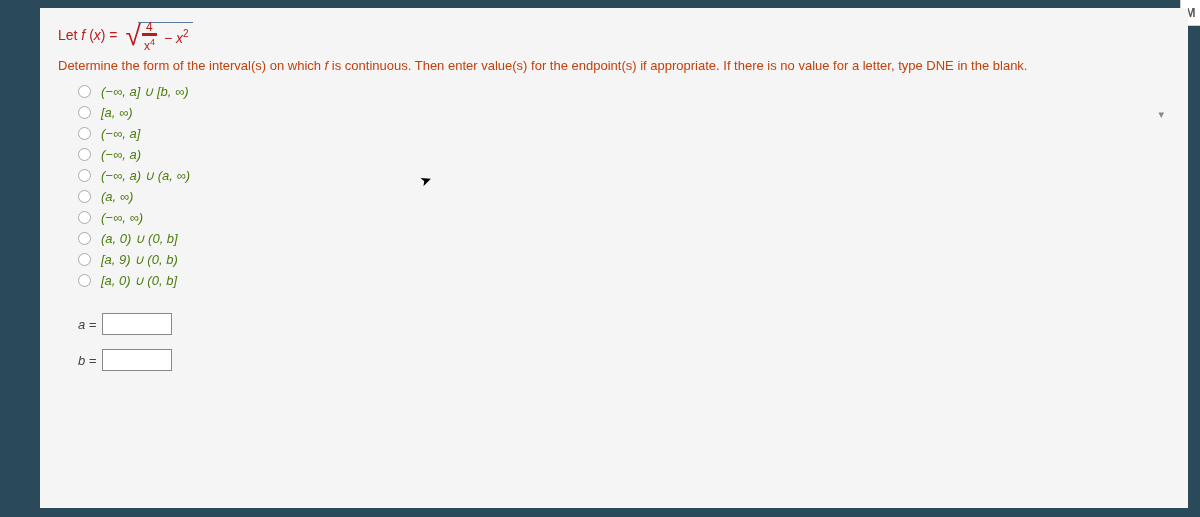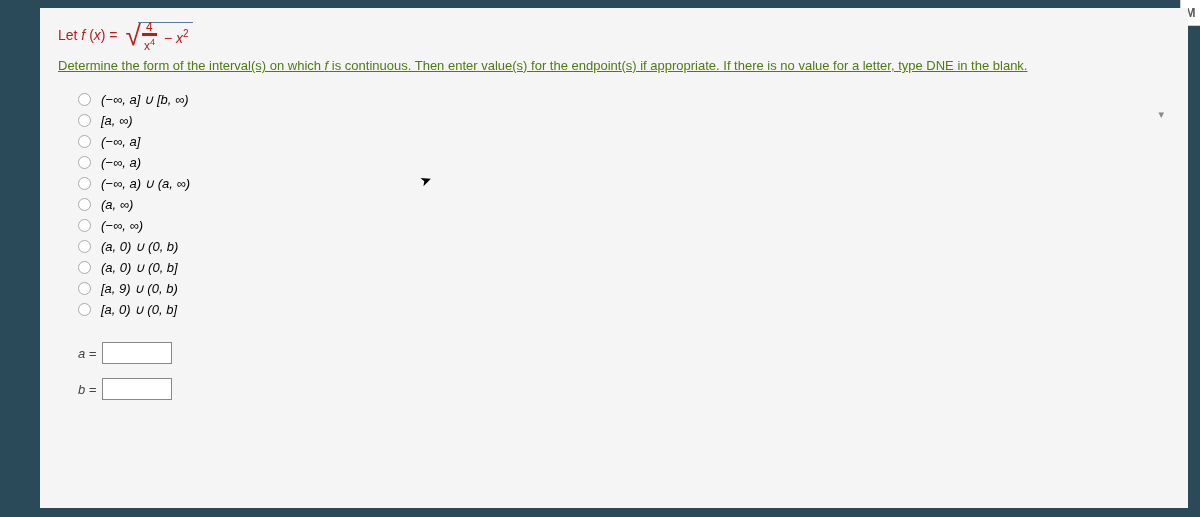--- a/index.html
+++ b/index.html
@@ -59,45 +59,44 @@
     line-height: 12px;
     font-size: 12px;
     margin-right: 4px;
   }
   .frac .num { padding: 0 2px; }
   .frac .den { border-top: 3px solid #b91c1c; padding: 0 2px; }
   .frac .den sup { font-size: 9px; }
   .minus-term { margin-left: 3px; font-style: italic; text-align: center; }
   .minus-term sup { font-size: 10px; font-style: normal; }
   .prompt {
-    color: #4d7c0f;
+    color: #c2410c;
     font-size: 13px;
-    margin-bottom: 16px;
-    text-decoration: underline;
+    margin-bottom: 8px;
   }
   .prompt .fvar { font-style: italic; }
   .option-row {
     display: flex;
     align-items: center;
     gap: 10px;
     padding: 3px 0 3px 20px;
     color: #444;
   }
   .radio {
     width: 13px;
     height: 13px;
     border: 1px solid #aaa;
     border-radius: 50%;
     display: inline-block;
     flex-shrink: 0;
     background: #fff;
   }
   .opt-text {
     font-style: italic;
-    color: #000000;
+    color: #4d7c0f;
   }
   .inputs {
     margin-top: 22px;
     padding-left: 20px;
   }
   .inp-row {
     display: flex;
     align-items: center;
     gap: 6px;
     margin-bottom: 14px;
@@ -196,24 +195,20 @@
   <div class="option-row">
     <span class="radio"></span>
     <span class="opt-text">(a, ∞)</span>
   </div>
   <div class="option-row">
     <span class="radio"></span>
     <span class="opt-text">(−∞, ∞)</span>
   </div>
   <div class="option-row">
     <span class="radio"></span>
-    <span class="opt-text">(a, 0) ∪ (0, b)</span>
-  </div>
-  <div class="option-row">
-    <span class="radio"></span>
     <span class="opt-text">(a, 0) ∪ (0, b]</span>
   </div>
   <div class="option-row">
     <span class="radio"></span>
     <span class="opt-text">[a, 9) ∪ (0, b)</span>
   </div>
   <div class="option-row">
     <span class="radio"></span>
     <span class="opt-text">[a, 0) ∪ (0, b]</span>
   </div>

